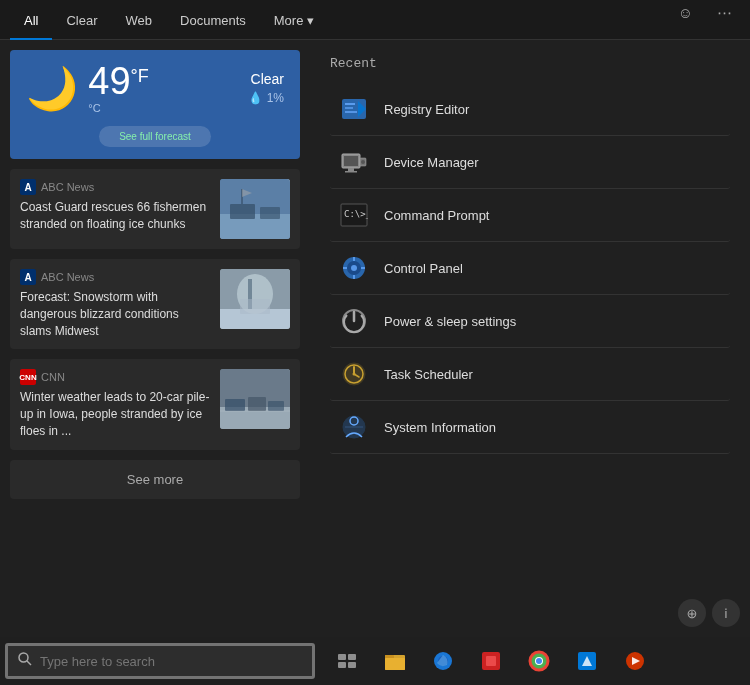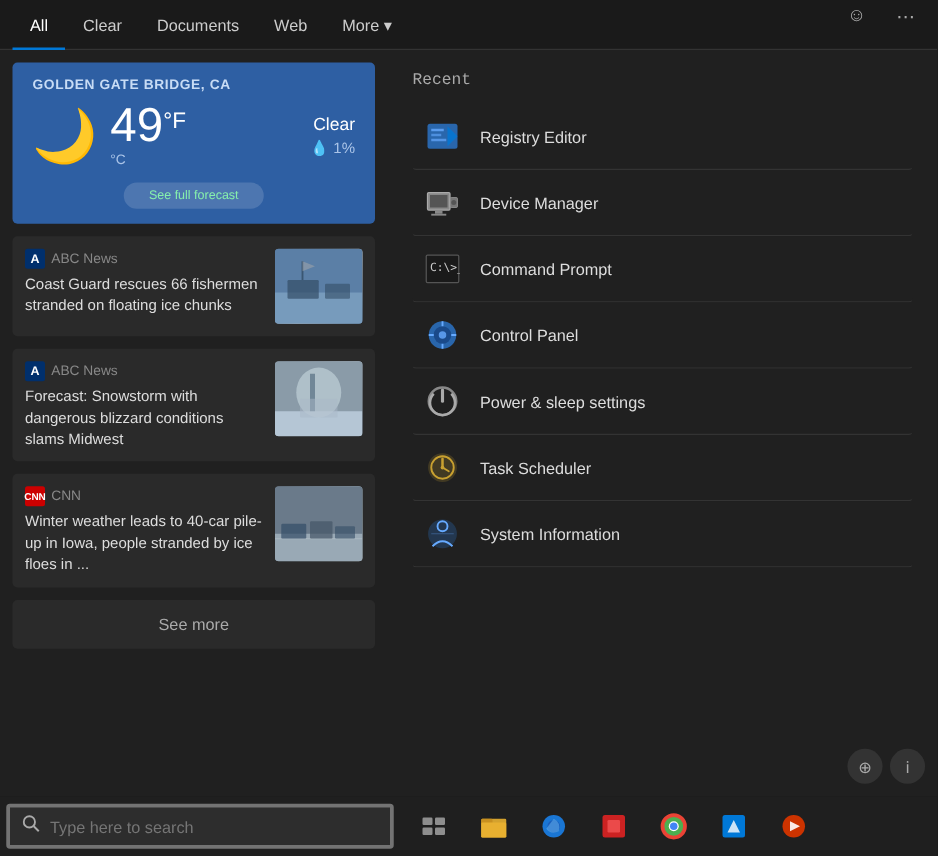--- a/index.html
+++ b/index.html
@@ -331,35 +331,34 @@
     }
   </style>
 </head>
 <body>
 
 <div class="search-panel">
 
   <div class="nav-tabs">
     <div class="nav-tab active">All</div>
     <div class="nav-tab">Clear</div>
+    <div class="nav-tab">Web</div>
     <div class="nav-tab">Documents</div>
-    <div class="nav-tab">Web</div>
     <div class="nav-tab">More ▾</div>
     <div class="nav-right">
       <div class="nav-icon-btn">☺</div>
       <div class="nav-icon-btn">⋯</div>
     </div>
   </div>
 
   <div class="main-content">
 
     <div class="left-panel">
 
       <div class="weather-card">
-        <div class="weather-location">GOLDEN GATE BRIDGE, CA</div>
         <div class="weather-main">
           <div class="weather-left">
             <div class="weather-icon-big">🌙</div>
             <div>
               <div style="display:flex;align-items:flex-start;">
                 <span class="weather-temp">49</span>
                 <span style="font-size:18px;margin-top:4px;">°F</span>
               </div>
               <div class="weather-unit-c">°C</div>
             </div>
@@ -410,21 +409,21 @@
           </svg>
         </div>
       </div>
 
       <div class="news-card">
         <div class="news-text">
           <div class="news-source">
             <div class="news-source-logo cnn-logo">CNN</div>
             <span class="news-source-name">CNN</span>
           </div>
-          <div class="news-headline">Winter weather leads to 40-car pile-up in Iowa, people stranded by ice floes in ...</div>
+          <div class="news-headline">Winter weather leads to 20-car pile-up in Iowa, people stranded by ice floes in ...</div>
         </div>
         <div class="news-thumb thumb-cars">
           <svg width="70" height="60" xmlns="http://www.w3.org/2000/svg">
             <rect width="70" height="60" fill="#6a7a8a"></rect>
             <rect y="38" width="70" height="22" fill="#c8d8e0" opacity="0.5"></rect>
             <rect x="5" y="30" width="20" height="12" fill="#334d66" opacity="0.7" rx="1"></rect>
             <rect x="28" y="28" width="18" height="14" fill="#445566" opacity="0.7" rx="1"></rect>
             <rect x="48" y="32" width="16" height="10" fill="#334d66" opacity="0.6" rx="1"></rect>
             <line x1="0" y1="42" x2="70" y2="42" stroke="#fff" stroke-width="0.5" opacity="0.3"></line>
           </svg>

